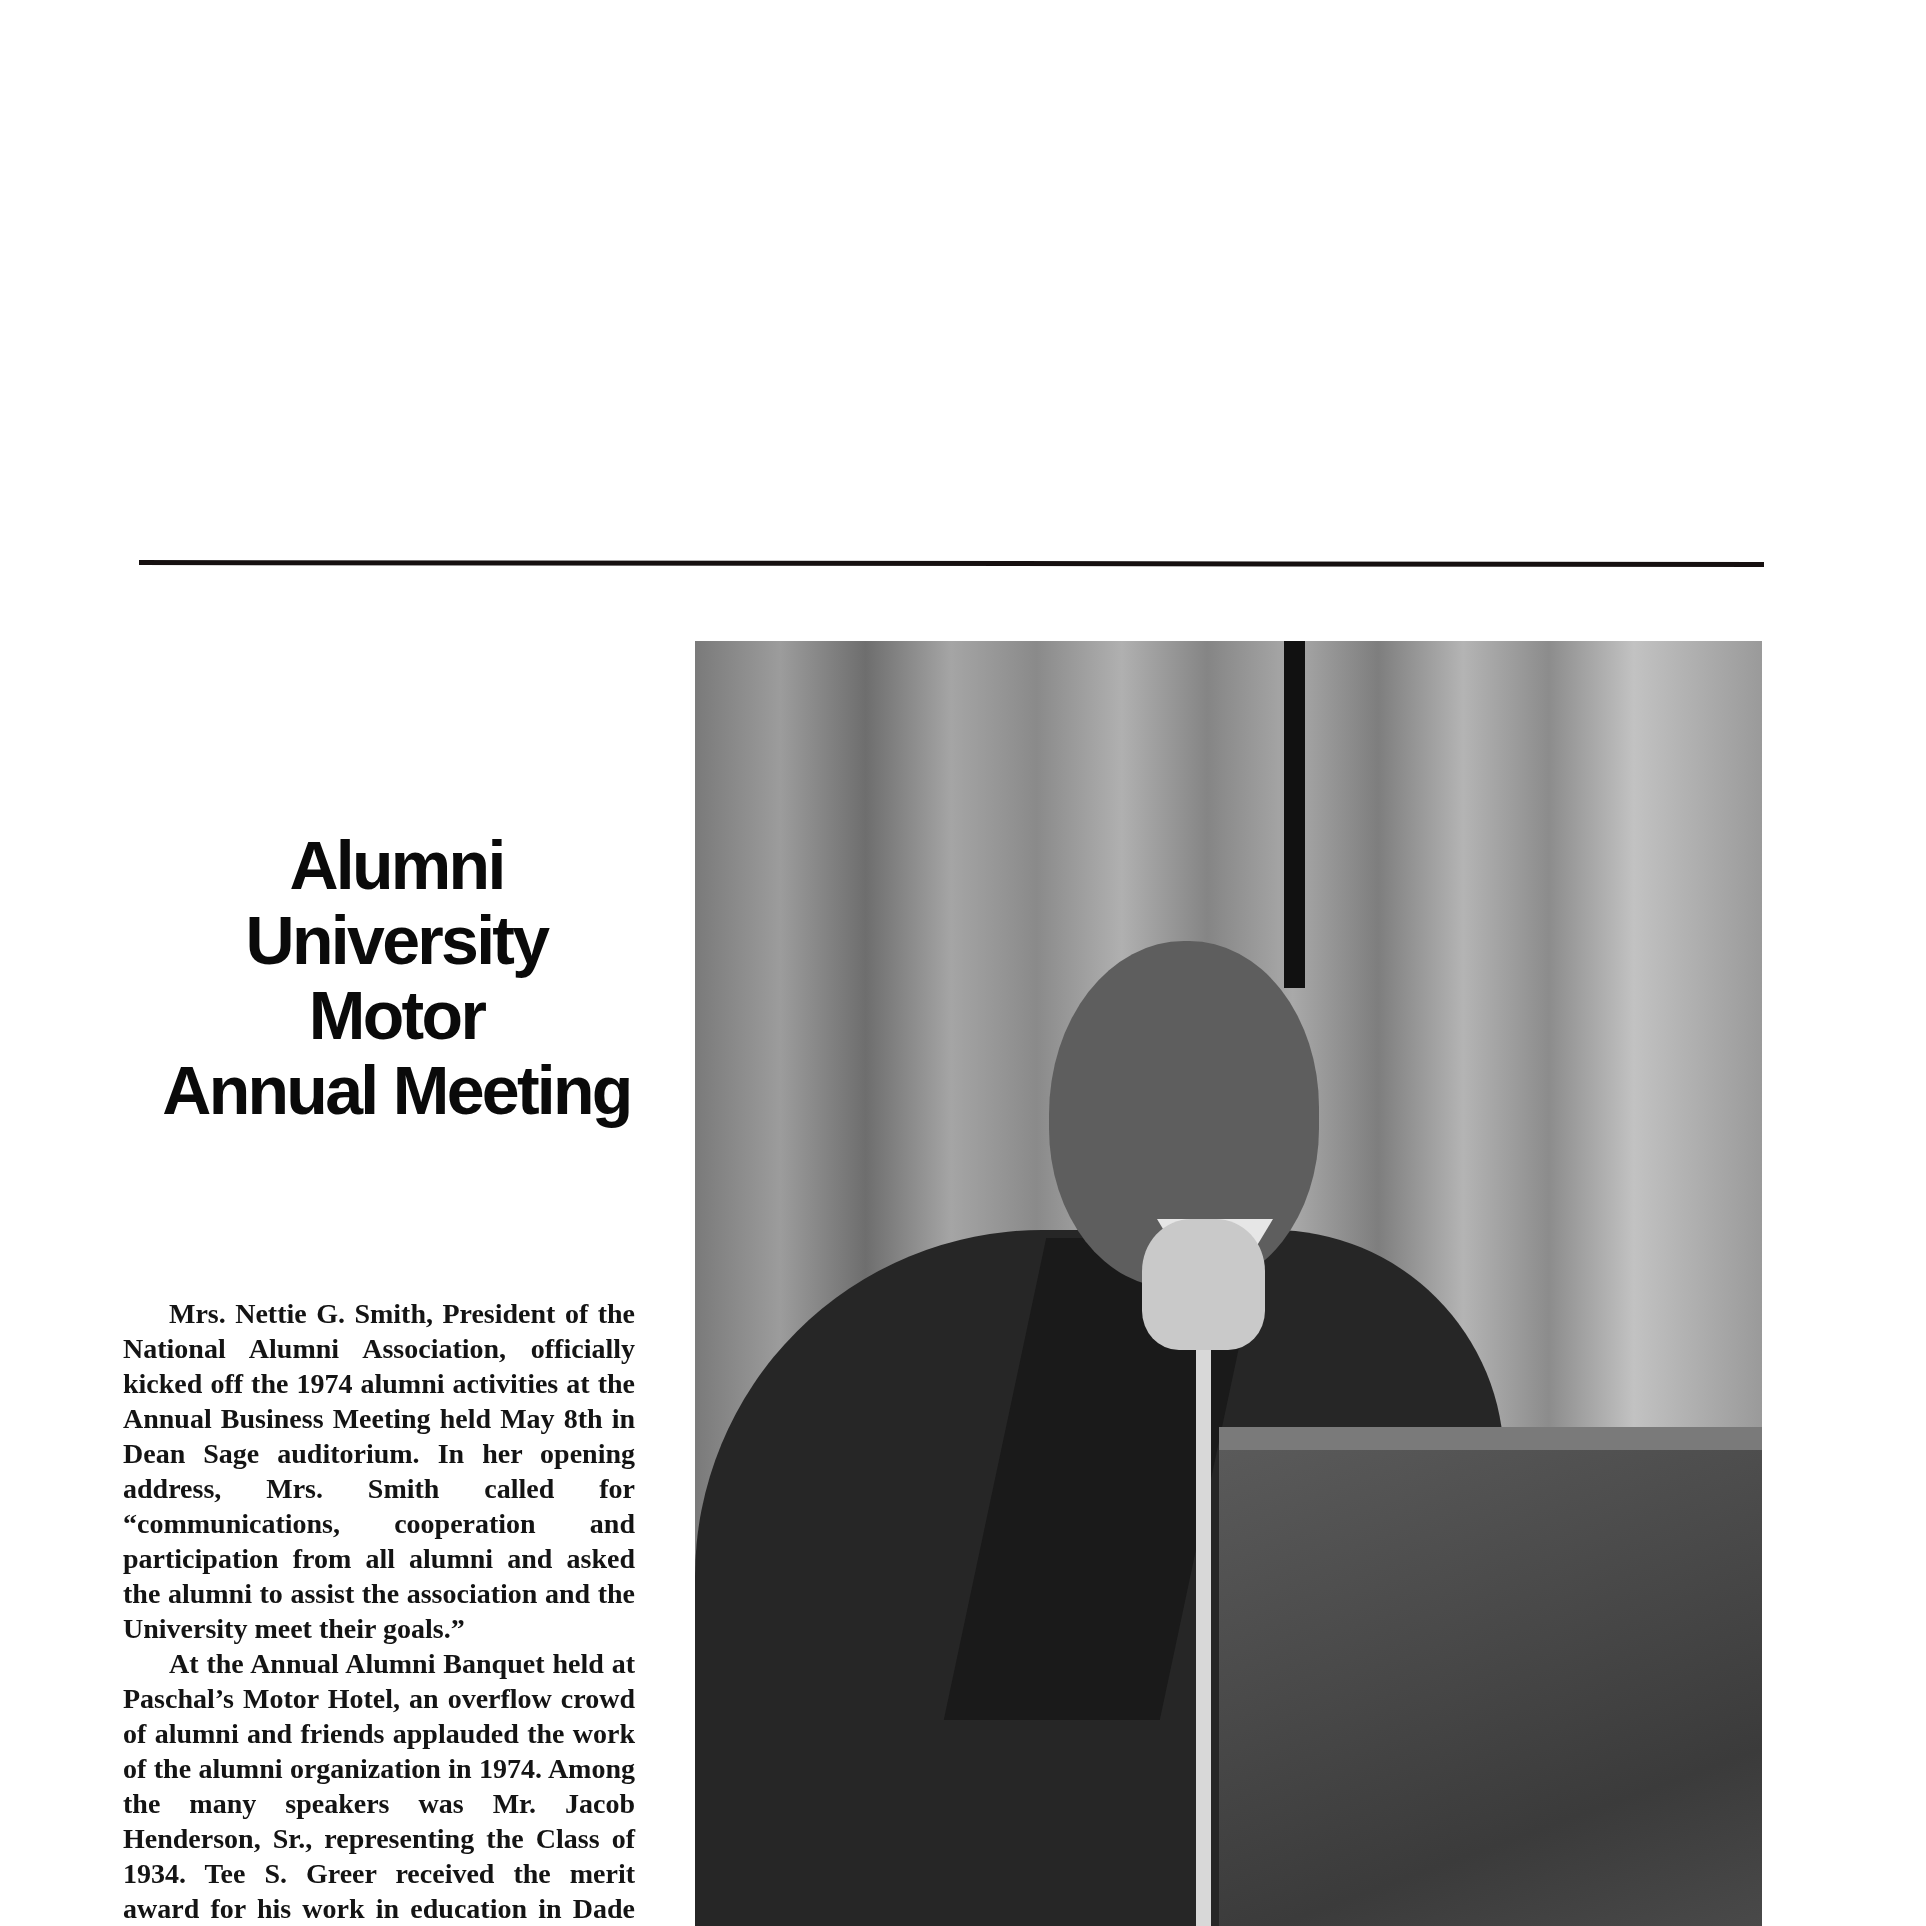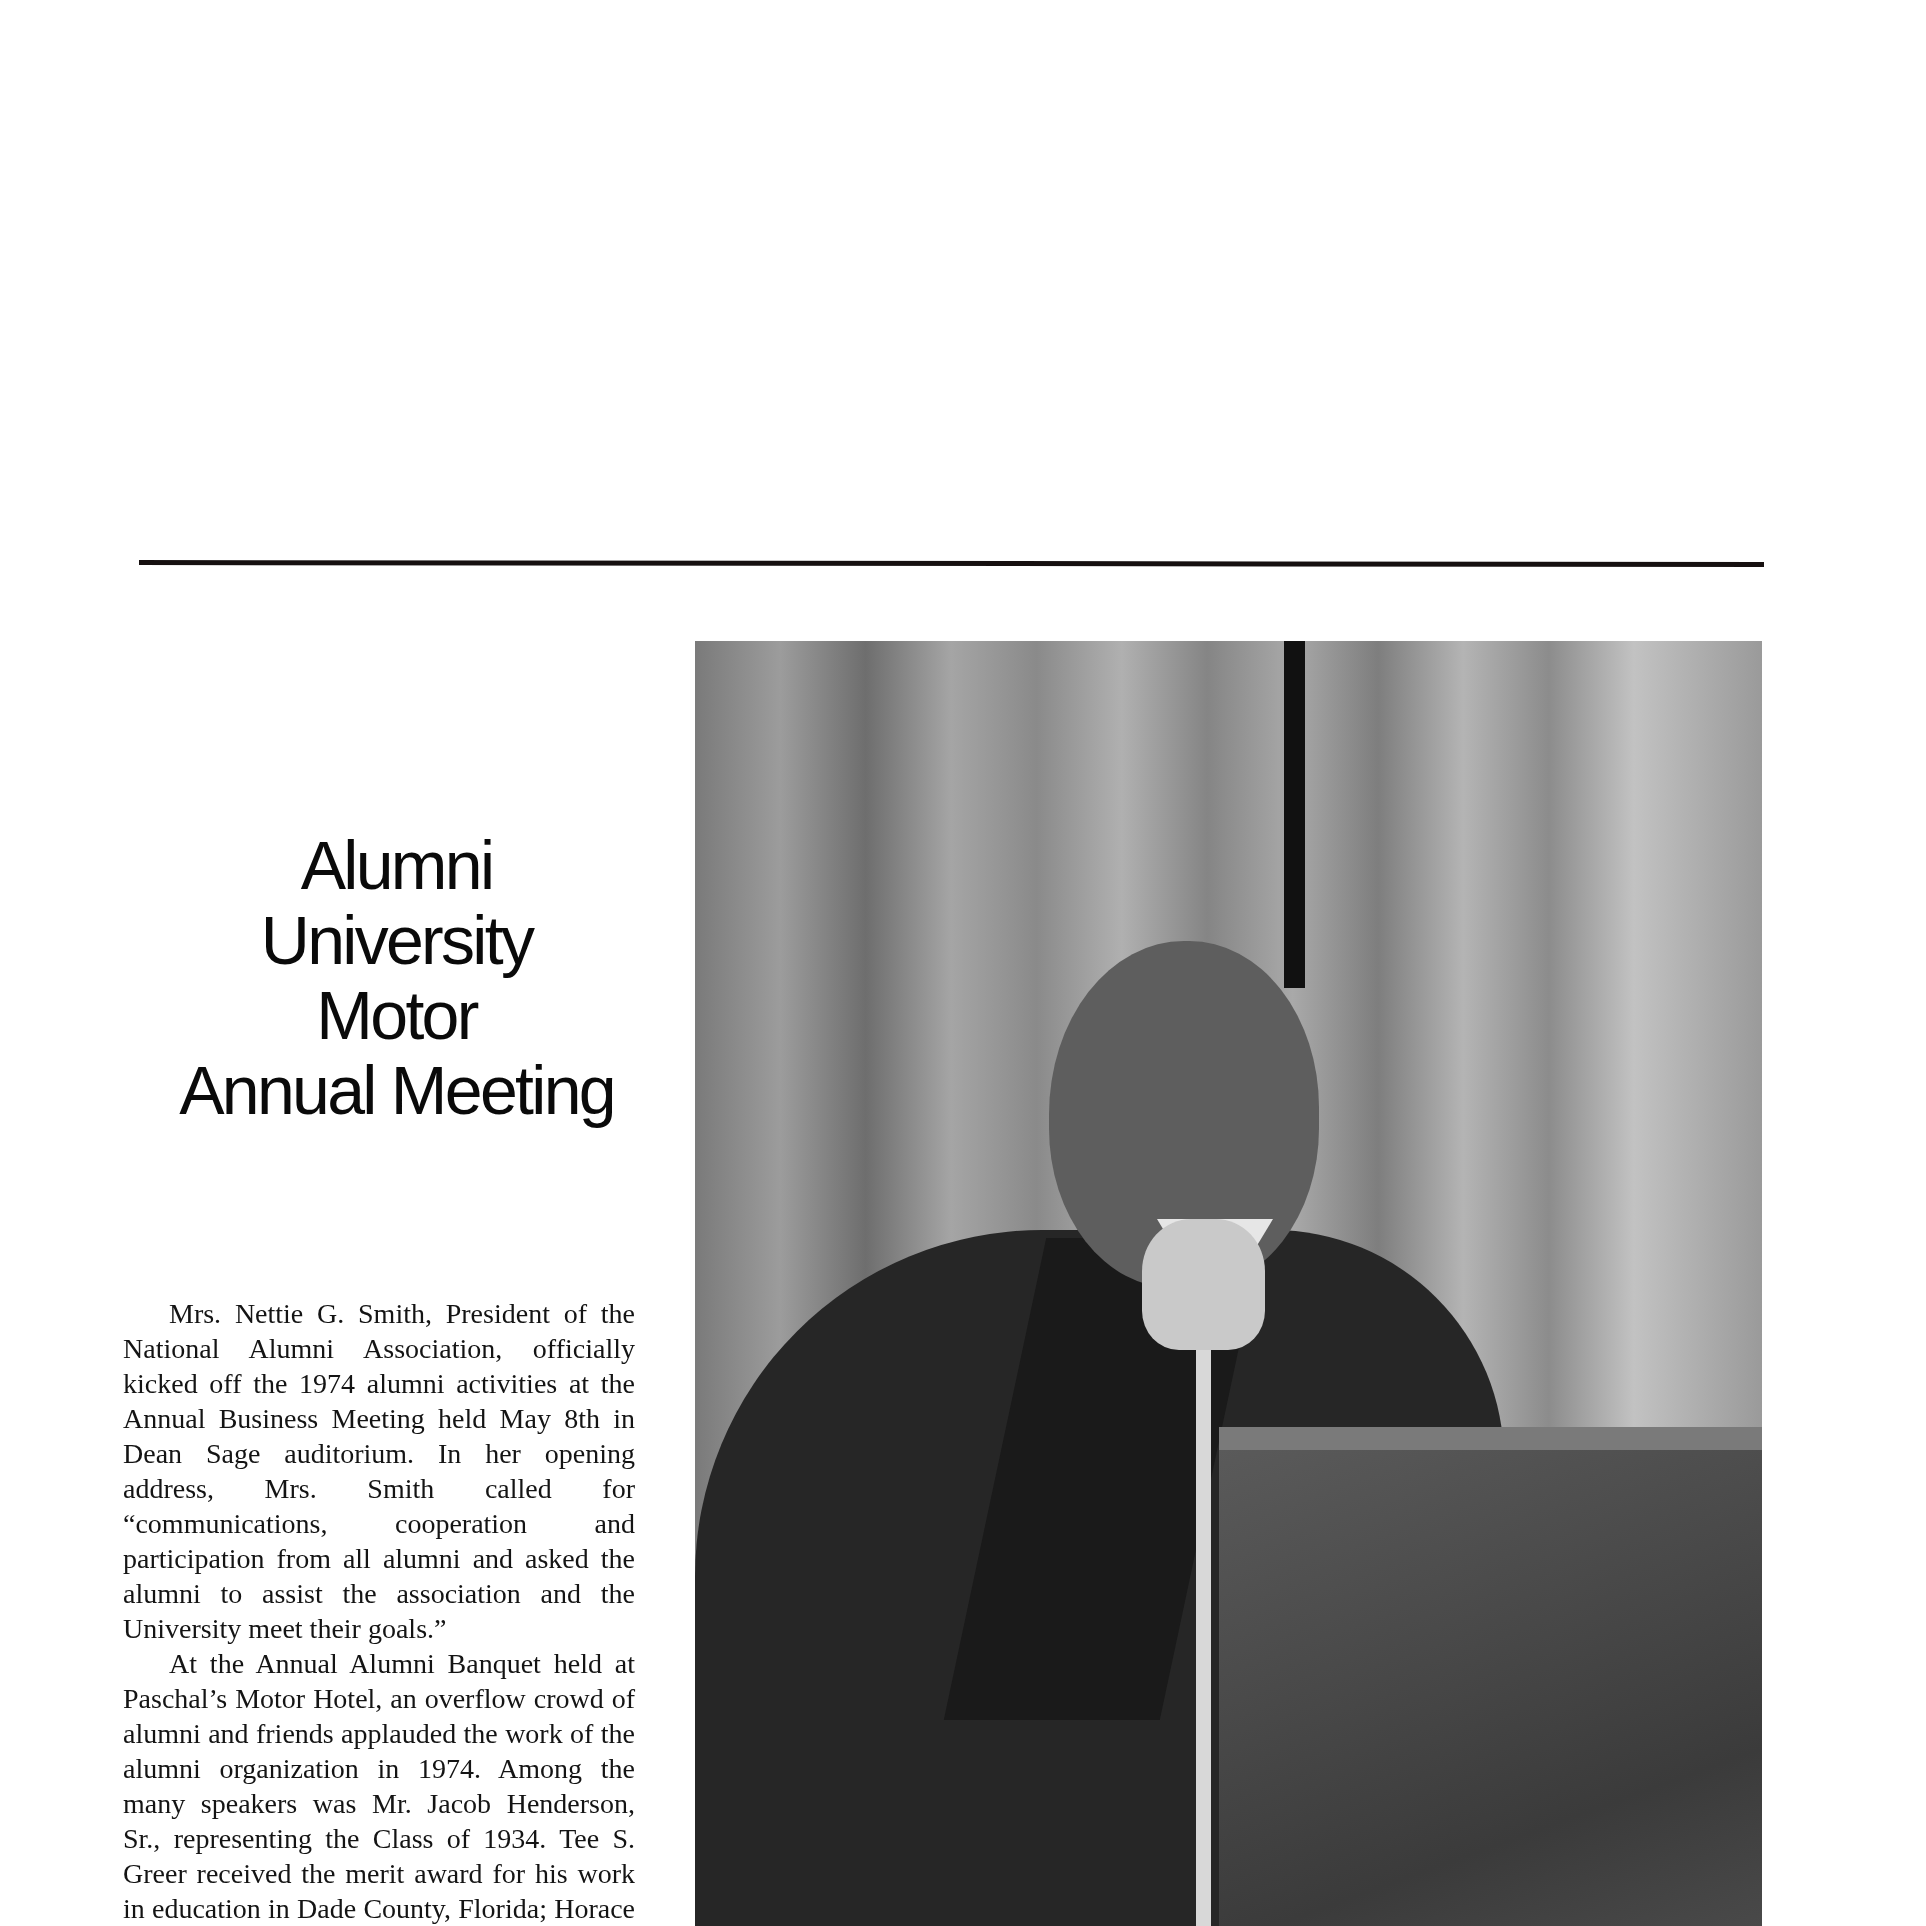--- a/index.html
+++ b/index.html
@@ -1,21 +1,21 @@
 <!DOCTYPE html>
 <html style="font-size:6.2px"><head>
 <meta charset="utf-8">
 <style>
   html, body { margin: 0; padding: 0; background: #ffffff; }
   body { width: 1947px; height: 2542px; position: relative; overflow: hidden; font-family: "Liberation Serif", serif; color: #111; }
   .rule { position: absolute; left: 139px; top: 561px; width: 1625px; height: 5.4px; background: #161010; transform: rotate(0.07deg); }
-  .headline { position: absolute; left: 127px; top: 828px; width: 539px; text-align: center; font-family: "Liberation Sans", sans-serif; font-weight: normal; font-size: 68px; line-height: 75px; letter-spacing: -2.7px; color: #0a0a0a; }
+  .headline { position: absolute; left: 127px; top: 828px; width: 539px; text-align: center; font-family: "Liberation Sans", sans-serif; font-weight: bold; font-size: 68px; line-height: 75px; letter-spacing: -2.7px; color: #0a0a0a; }
   .headline div { white-space: nowrap; }
   .body-text { position: absolute; left: 123px; top: 1296px; width: 512px; font-family: "Liberation Serif", serif; font-size: 28px; line-height: 35px; text-align: justify; color: #141414; }
-  .body-text p { margin: 0; text-indent: 46px; hyphens: manual; }
+  .body-text p { margin: 0; text-indent: 46px; hyphens: manual; font-weight: bold; }
   .photo { position: absolute; left: 695px; top: 641px; width: 1067px; height: 1714px; overflow: hidden;
     background: linear-gradient(90deg, #7a7a7a 0%, #9c9c9c 8%, #6e6e6e 16%, #a5a5a5 24%, #8a8a8a 32%, #b0b0b0 40%, #858585 48%, #a9a9a9 56%, #7e7e7e 64%, #b4b4b4 72%, #8c8c8c 80%, #c2c2c2 88%, #9a9a9a 100%); }
   .photo .pillar { position: absolute; left: 589px; top: 0; width: 21px; height: 347px; background: #111; }
   .photo .suit { position: absolute; left: 0; top: 589px; width: 809px; height: 1125px; background: #262626; border-radius: 347px 231px 0 0; }
   .photo .lapel { position: absolute; left: 300px; top: 597px; width: 216px; height: 482px; background: #1a1a1a; transform: skewX(-12deg); }
   .photo .head { position: absolute; left: 354px; top: 300px; width: 270px; height: 347px; background: #5e5e5e; border-radius: 50% 48% 46% 46%; }
   .photo .collar { position: absolute; left: 462px; top: 578px; width: 116px; height: 96px; background: #e6e6e6; clip-path: polygon(0 0, 100% 0, 50% 100%); }
   .photo .podium { position: absolute; left: 524px; top: 809px; width: 543px; height: 905px; background: linear-gradient(160deg, #5a5a5a, #3b3b3b 45%, #6b6b6b); }
   .photo .podium-edge { position: absolute; left: 524px; top: 786px; width: 543px; height: 35px; background: #7a7a7a; }
   .photo .mic-stem { position: absolute; left: 501px; top: 655px; width: 15.4px; height: 1059px; background: #d8d8d8; }

